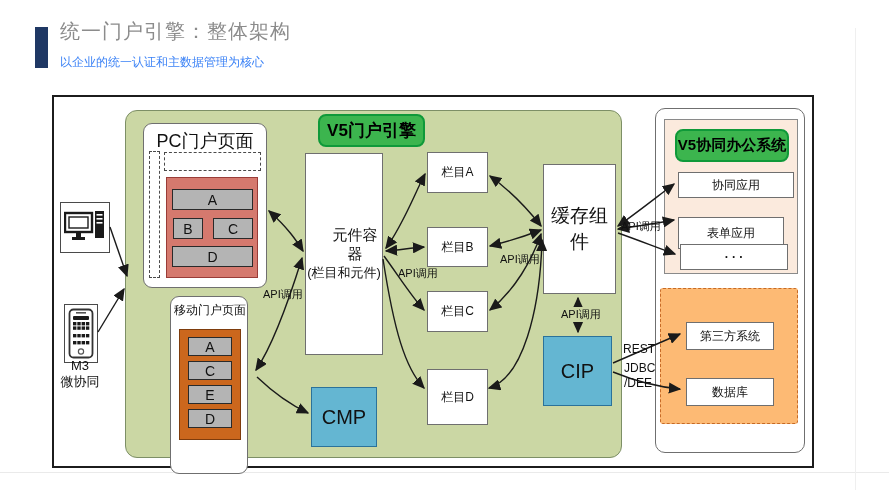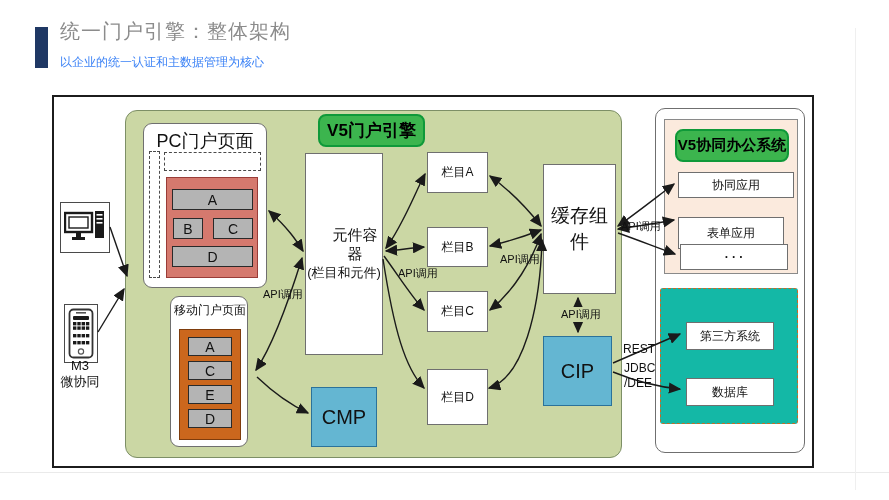--- a/index.html
+++ b/index.html
@@ -97,21 +97,21 @@
     <div class="abs dash" style="left:5px;top:27px;width:11px;height:127px;"></div>
     <div class="abs dash" style="left:20px;top:28px;width:97px;height:19px;"></div>
     <div class="abs" style="left:22px;top:53px;width:92px;height:101px;background:#d5796e;border:1.5px solid #993c38;">
       <div class="abs gray-block ctr" style="left:5px;top:11px;width:81px;height:21px;">A</div>
       <div class="abs gray-block ctr" style="left:6px;top:40px;width:30px;height:21px;">B</div>
       <div class="abs gray-block ctr" style="left:46px;top:40px;width:40px;height:21px;">C</div>
       <div class="abs gray-block ctr" style="left:5px;top:68px;width:81px;height:21px;">D</div>
     </div>
   </div>
 
-  <div class="abs rbox" style="left:170px;top:296px;width:78px;height:151px;padding-left:48px;">
+  <div class="abs rbox" style="left:170px;top:296px;width:78px;height:178px;padding-left:48px;">
     <div class="abs lbl12" style="left:-12px;top:5px;width:102px;text-align:center;">移动门户页面</div>
     <div class="abs" style="left:8px;top:32px;width:62px;height:111px;background:#cb671d;border:1.5px solid #7e3c0c;">
       <div class="abs gray-block ctr" style="left:8px;top:7px;width:44px;height:19px;">A</div>
       <div class="abs gray-block ctr" style="left:8px;top:31px;width:44px;height:19px;">C</div>
       <div class="abs gray-block ctr" style="left:8px;top:55px;width:44px;height:19px;">E</div>
       <div class="abs gray-block ctr" style="left:8px;top:79px;width:44px;height:19px;">D</div>
     </div>
   </div>
 
   <div class="abs wbox ctr" style="left:305px;top:153px;width:78px;height:202px;flex-direction:column;">
@@ -129,21 +129,21 @@
   <div class="abs wbox ctr" style="left:543px;top:164px;width:73px;height:130px;font-size:19px;">缓存组件</div>
   <div class="abs blue-box ctr" style="left:543px;top:336px;width:69px;height:70px;">CIP</div>
 
   <div class="abs rbox" style="left:655px;top:108px;width:150px;height:345px;border-radius:10px;">
     <div class="abs" style="left:8px;top:10px;width:134px;height:155px;background:#fbeadd;border:1px solid #8a8a8a;">
       <div class="abs green-pill ctr" style="left:10px;top:9px;width:114px;height:33px;font-size:15px;">V5协同办公系统</div>
       <div class="abs small-box ctr" style="left:13px;top:52px;width:116px;height:26px;">协同应用</div>
       <div class="abs small-box ctr" style="left:13px;top:89px;width:106px;height:32px;margin-top:8px;">表单应用</div>
       <div class="abs small-box ctr" style="left:15px;top:124px;width:108px;height:26px;font-weight:bold;">· · ·</div>
     </div>
-    <div class="abs" style="left:4px;top:179px;width:138px;height:136px;background:#14b8a6;border:1.6px dashed #c66a26;border-radius:3px;">
+    <div class="abs" style="left:4px;top:179px;width:138px;height:136px;background:#fdba74;border:1.6px dashed #c66a26;border-radius:3px;">
       <div class="abs small-box ctr" style="left:25px;top:33px;width:88px;height:28px;">第三方系统</div>
       <div class="abs small-box ctr" style="left:25px;top:89px;width:88px;height:28px;">数据库</div>
     </div>
   </div>
 
   <svg id="wires" width="889" height="500" viewBox="0 0 889 500">
     <defs>
       <marker id="ae" orient="auto" markerWidth="9" markerHeight="8" refX="8" refY="4">
         <path d="M0,0 L9,4 L0,8 Z" fill="#1a1a1a"></path>
       </marker>

